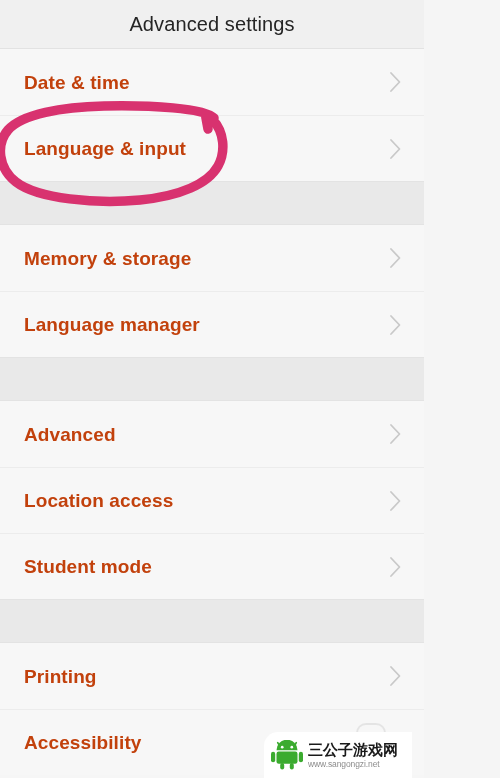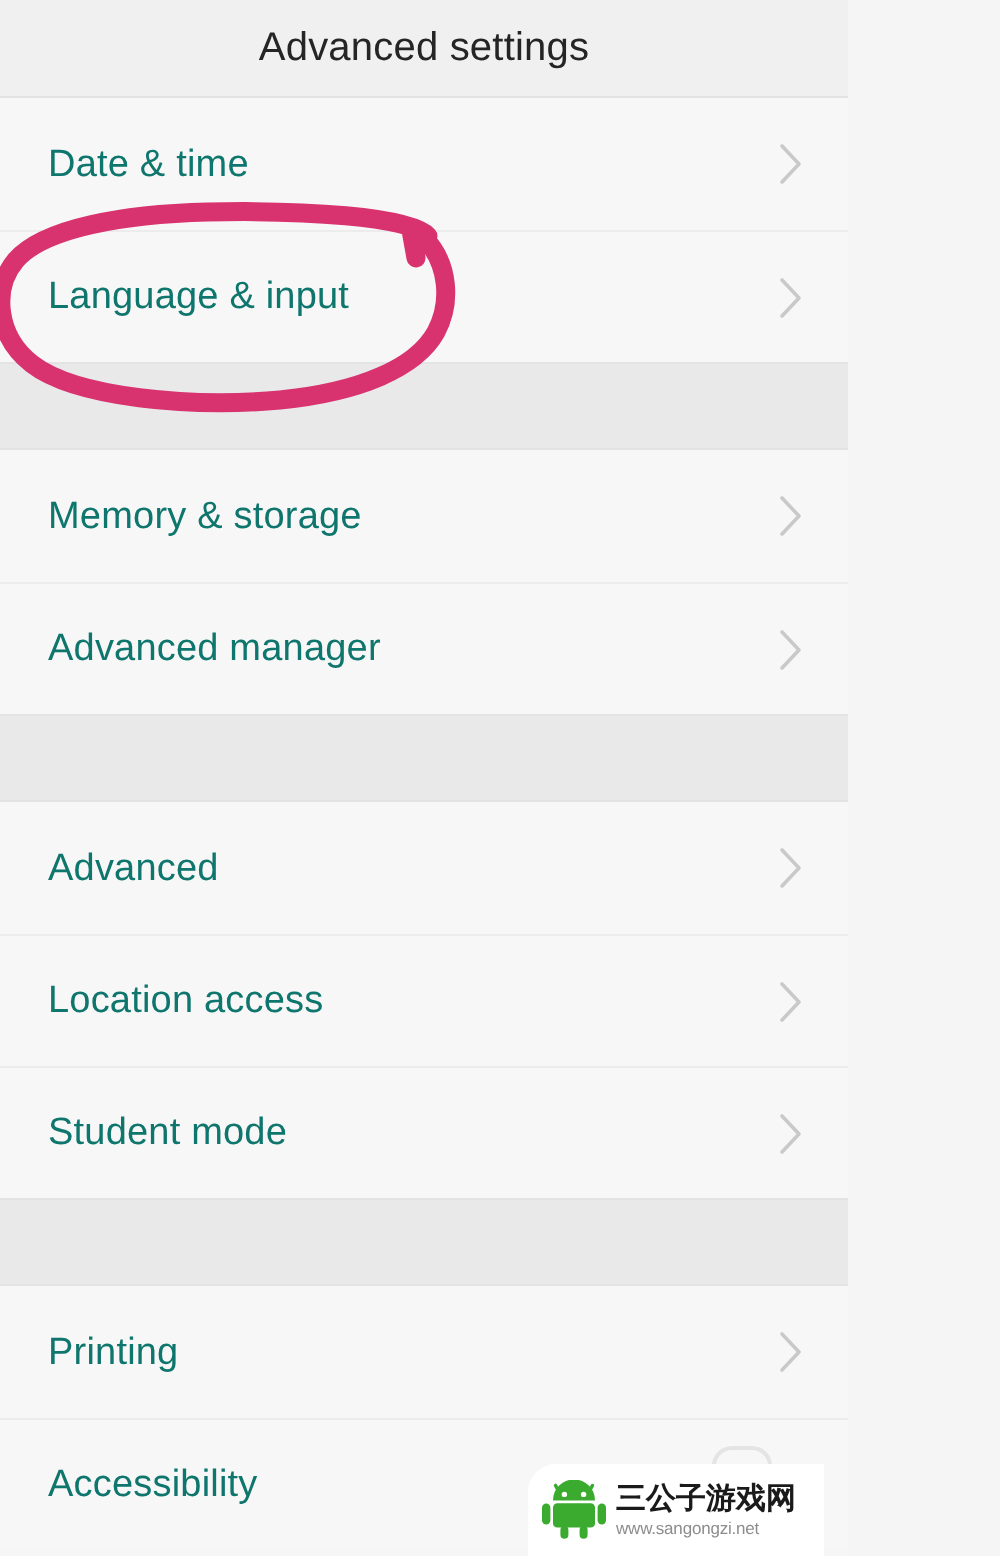--- a/index.html
+++ b/index.html
@@ -59,22 +59,22 @@
     padding: 0 22px 0 24px;
     box-sizing: border-box;
     cursor: default;
   }
   .row + .row {
     border-top: 1px solid #ececec;
     gap: 48px;
   }
   .row-label {
     font-size: 19px;
-    color: #0f766e;
-    font-weight: 400;
+    color: #c2410c;
+    font-weight: 700;
     flex: 1 1 auto;
     line-height: 1;
     letter-spacing: 0.1px;
   }
   .chevron {
     flex: 0 0 auto;
     width: 13px;
     height: 22px;
     display: block;
     opacity: 1;
@@ -197,21 +197,21 @@
       <div class="group">
         <div class="row">
           <div class="row-label">Memory &amp; storage</div>
           <span class="chevron">
             <svg width="13" height="22" viewBox="0 0 13 22" fill="none" xmlns="http://www.w3.org/2000/svg">
               <path d="M2 2 L10.5 11 L2 20" stroke="#c9c9c9" stroke-width="1.8" stroke-linecap="round" stroke-linejoin="round" fill="none"></path>
             </svg>
           </span>
         </div>
         <div class="row">
-          <div class="row-label">Advanced manager</div>
+          <div class="row-label">Language manager</div>
           <span class="chevron">
             <svg width="13" height="22" viewBox="0 0 13 22" fill="none" xmlns="http://www.w3.org/2000/svg">
               <path d="M2 2 L10.5 11 L2 20" stroke="#c9c9c9" stroke-width="1.8" stroke-linecap="round" stroke-linejoin="round" fill="none"></path>
             </svg>
           </span>
         </div>
       </div>
       <div class="group-gap"></div>
       <div class="group">
         <div class="row">

